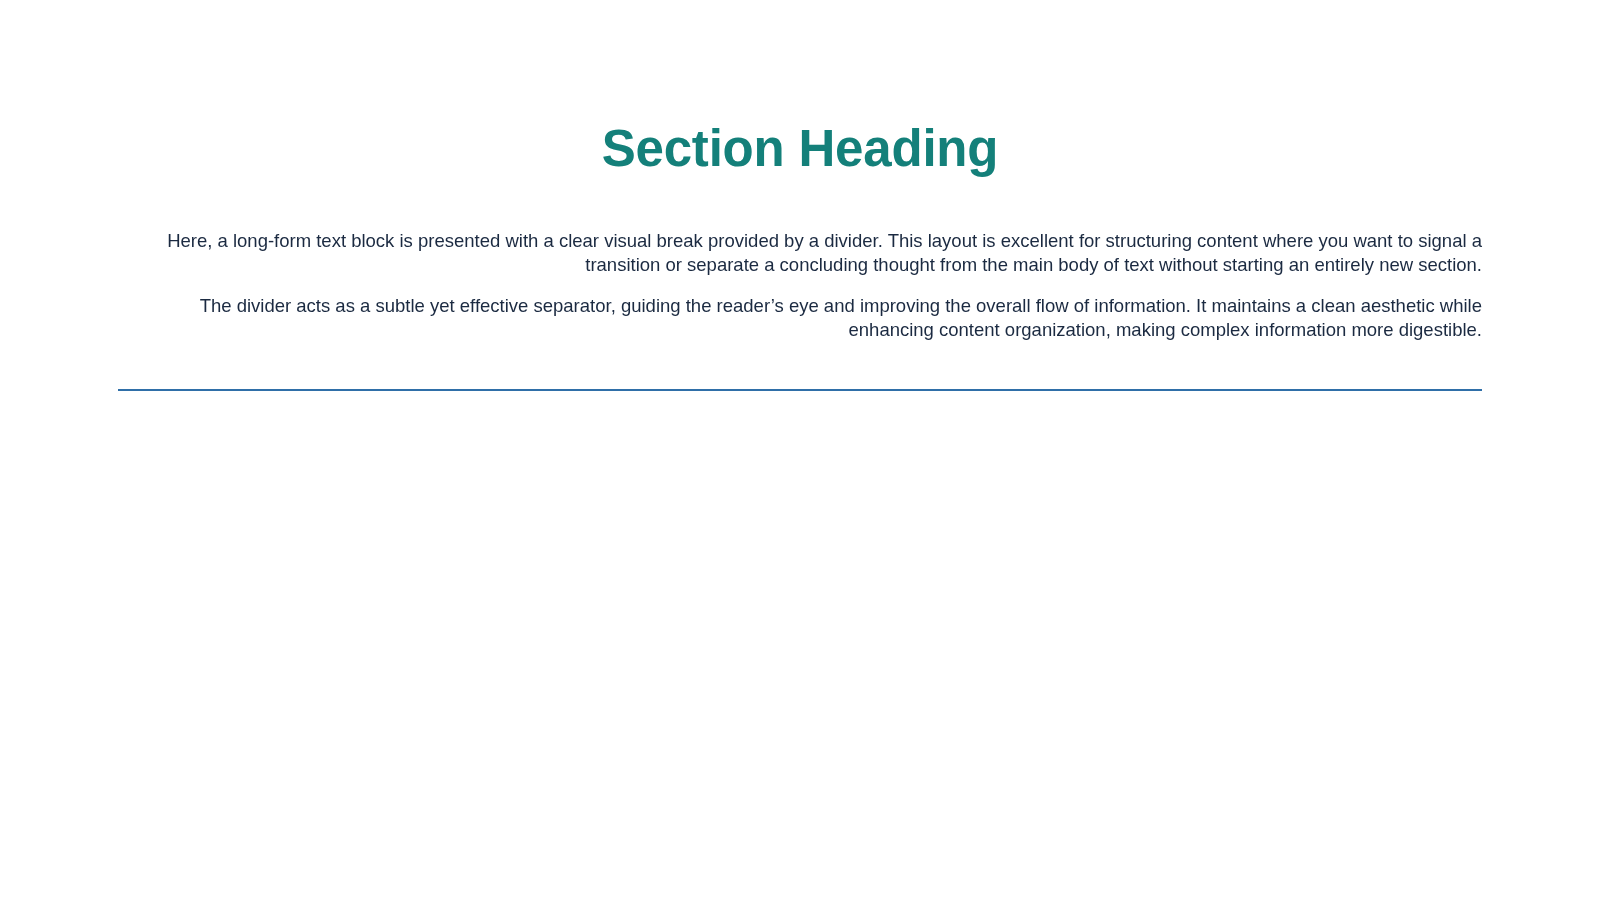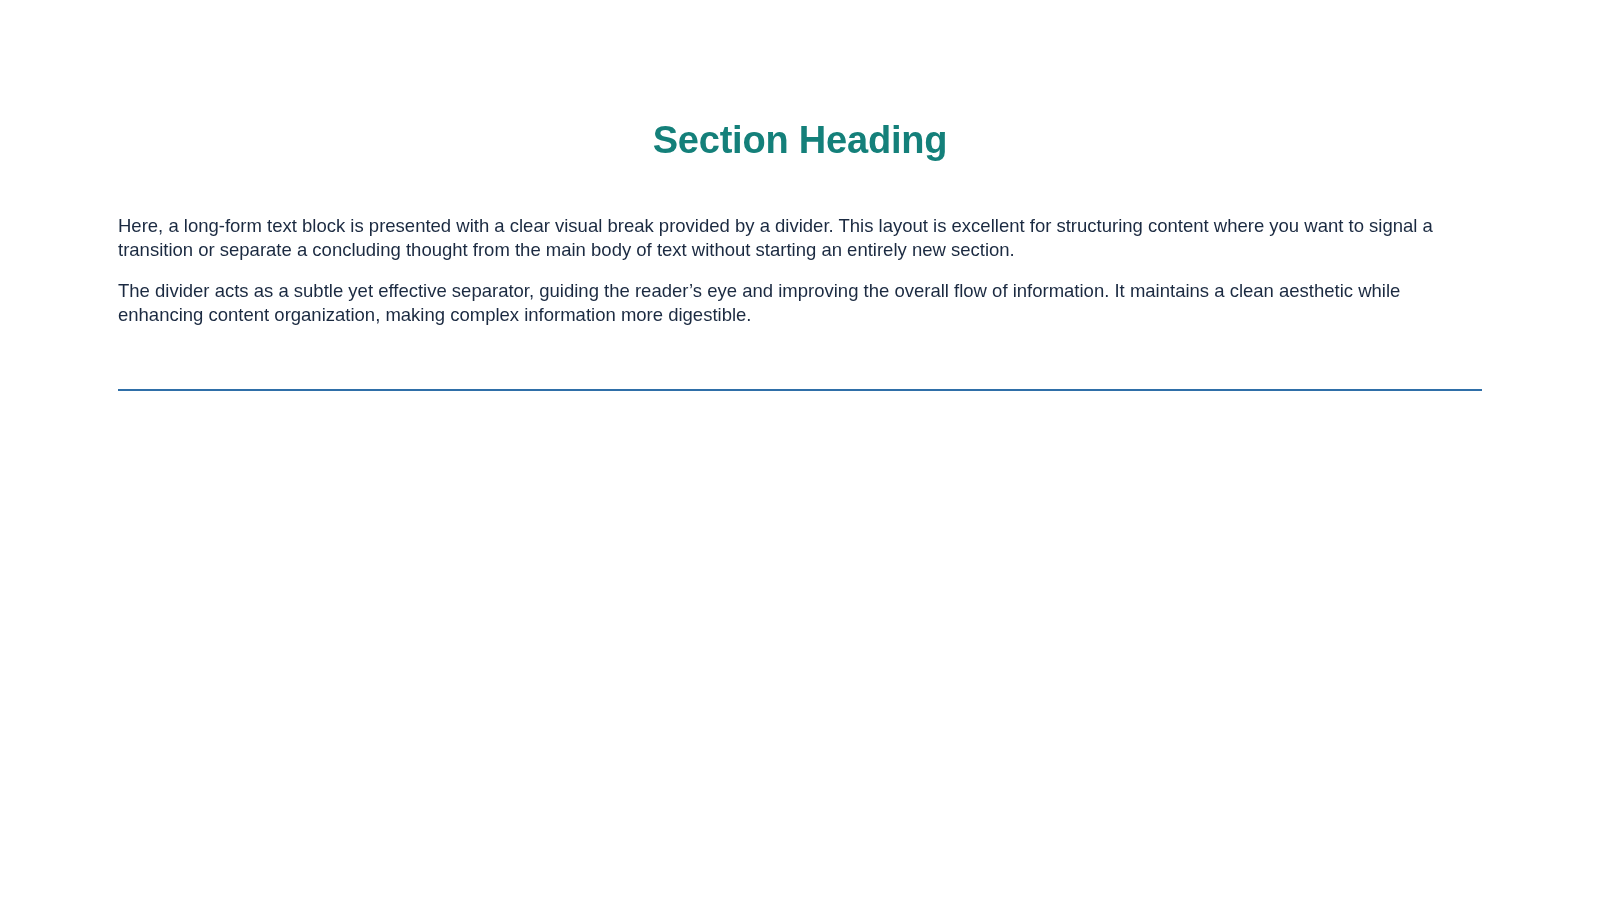--- a/index.html
+++ b/index.html
@@ -25,29 +25,29 @@
     position: absolute;
     left: 118px;
     right: 118px;
     top: 0;
     width: 1364px;
   }
   .section-heading {
     margin: 0;
     padding-top: 118px;
     text-align: center;
-    font-size: 38px;
+    font-size: 51px;
     font-weight: 700;
     letter-spacing: -0.2px;
     color: #14807a;
     line-height: 1.2;
   }
   .body-text {
     margin: 0;
-    text-align: left;
+    text-align: right;
     font-size: 18.5px;
     line-height: 1.3;
     color: #1b2a41;
   }
   .paragraph-1 {
     margin-top: 50px;
   }
   .paragraph-2 {
     margin-top: 17px;
   }

